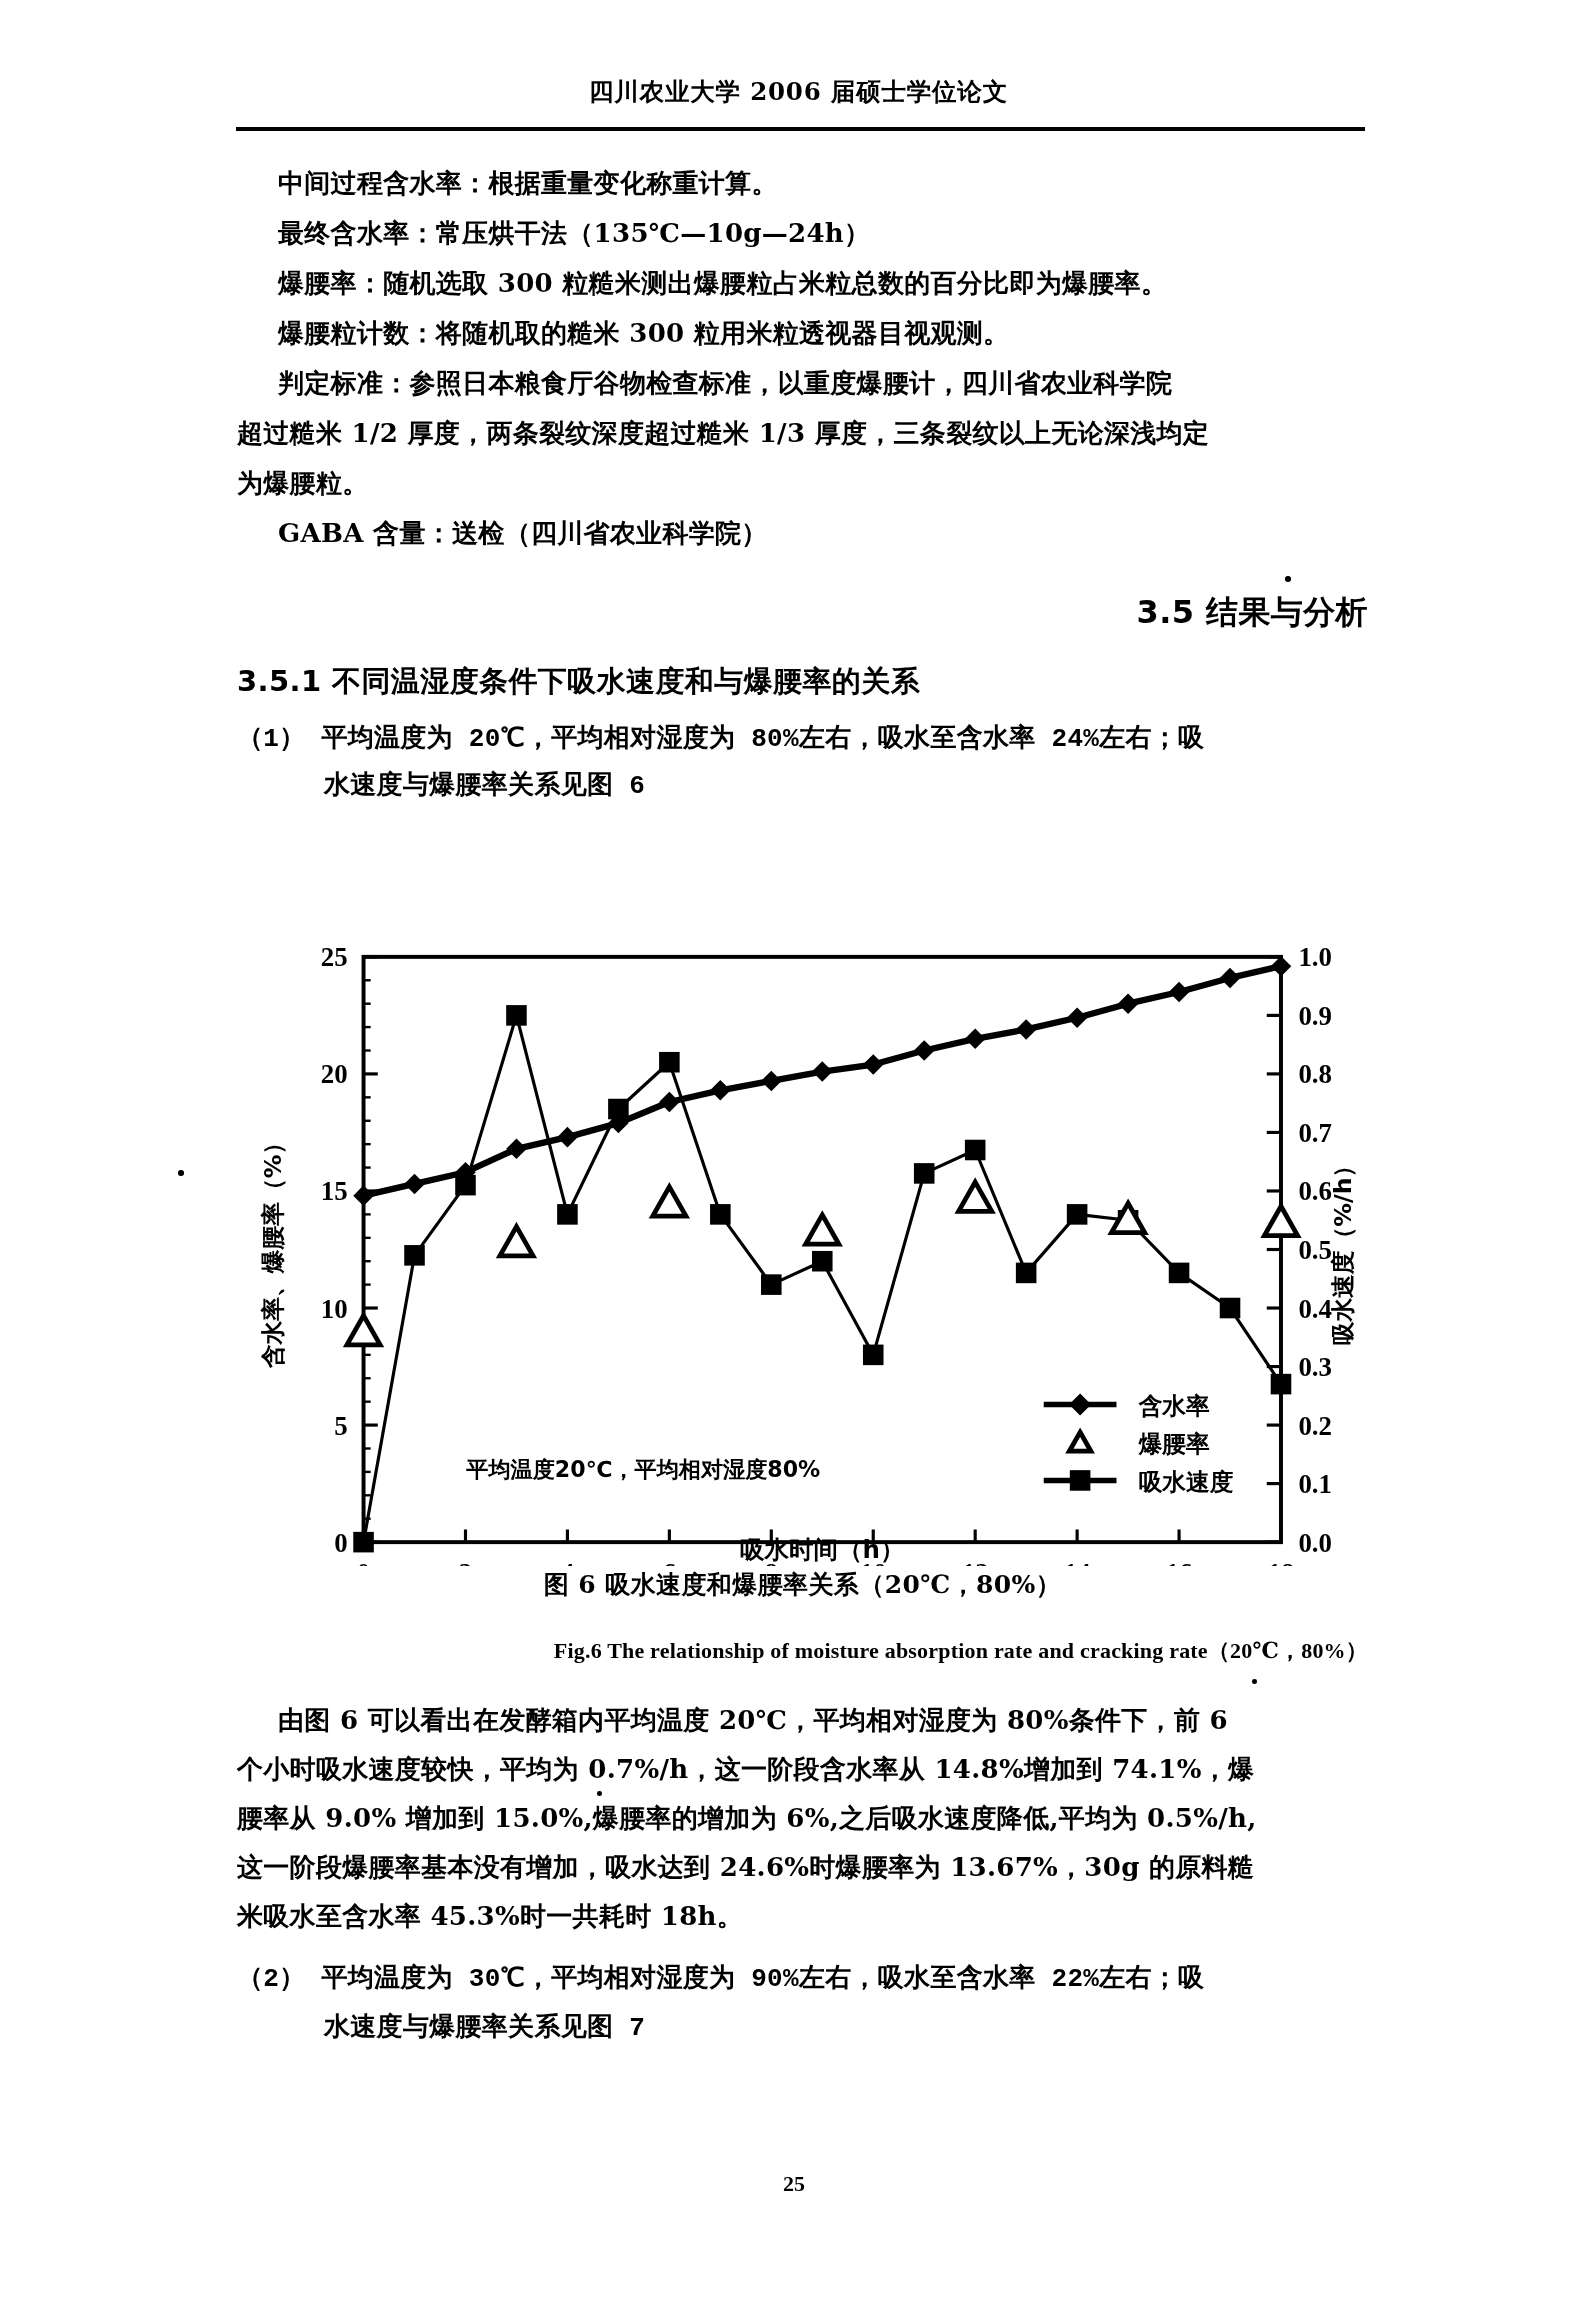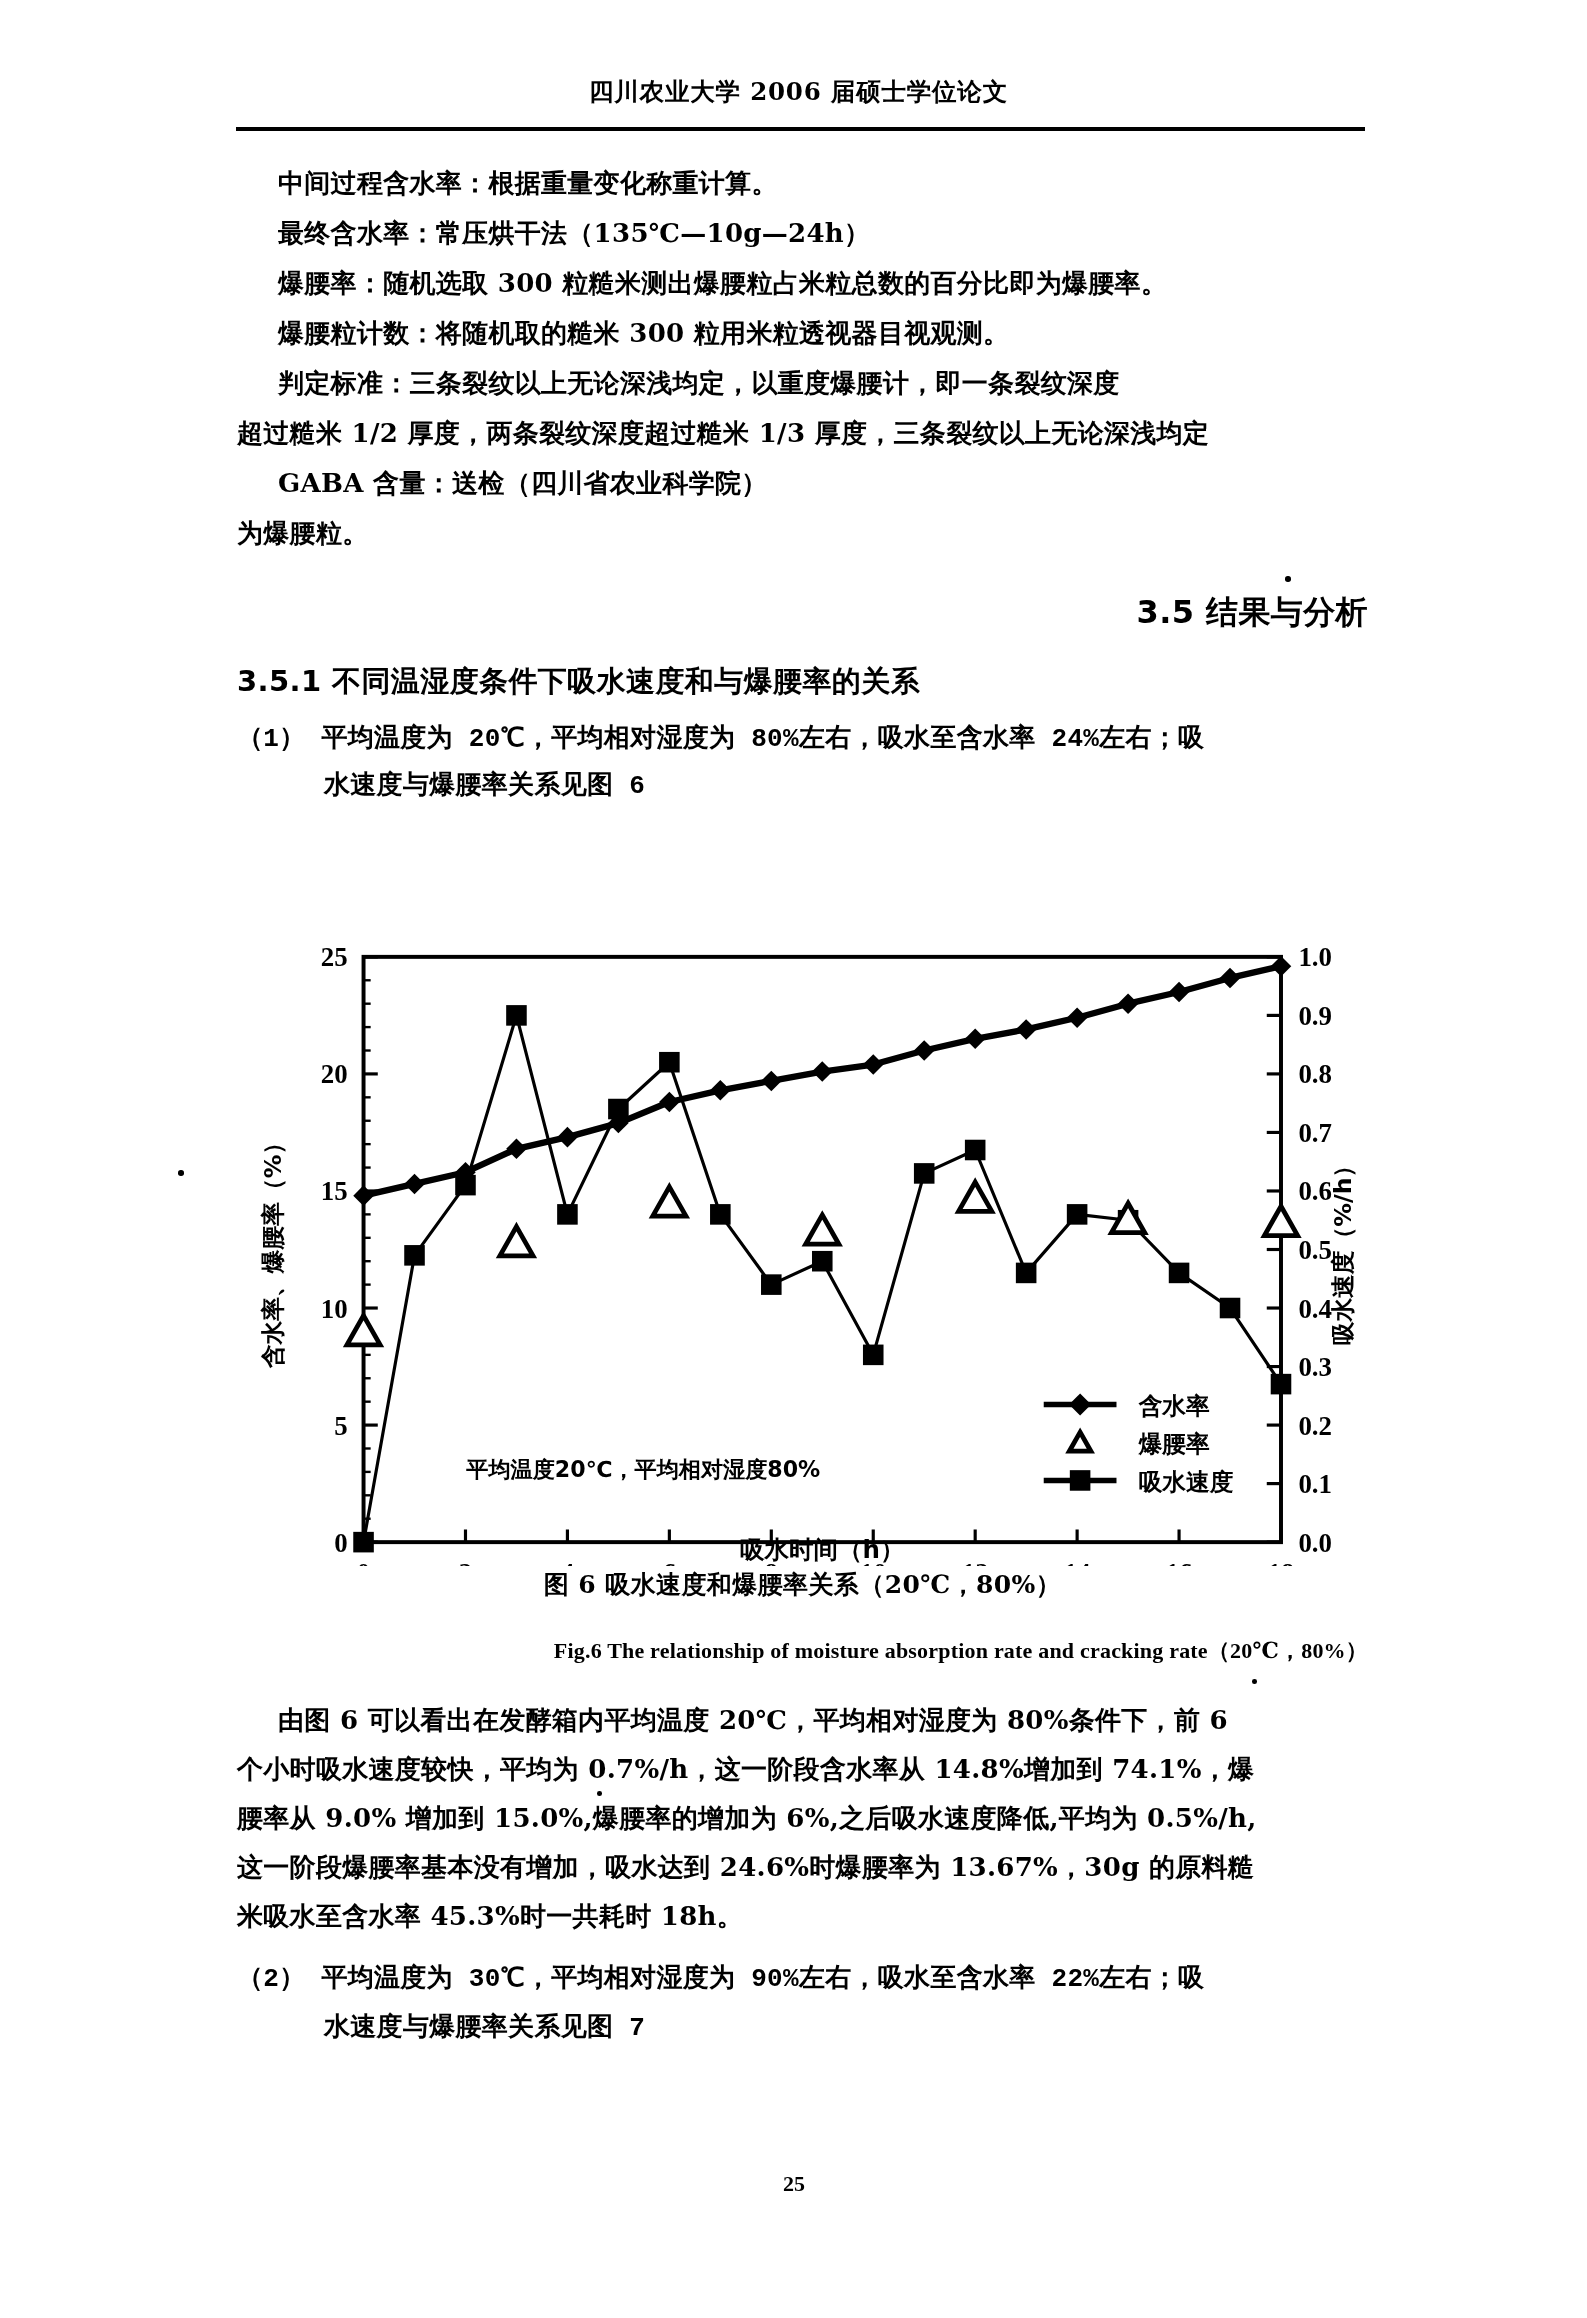--- a/index.html
+++ b/index.html
@@ -151,24 +151,24 @@
 <div class="page">
 
   <div class="header">四川农业大学 2006 届硕士学位论文</div>
   <div class="header-rule"></div>
 
   <div class="content">
     <div class="ln ind1">中间过程含水率：根据重量变化称重计算。</div>
     <div class="ln ind1">最终含水率：常压烘干法（135℃—10g—24h）</div>
     <div class="ln ind1">爆腰率：随机选取 300 粒糙米测出爆腰粒占米粒总数的百分比即为爆腰率。</div>
     <div class="ln ind1">爆腰粒计数：将随机取的糙米 300 粒用米粒透视器目视观测。</div>
-    <div class="ln ind1">判定标准：三条裂纹以上无论深浅均定，以重度爆腰计，即一条裂纹深度</div>
+    <div class="ln ind1">判定标准：参照日本粮食厅谷物检查标准，以重度爆腰计，四川省农业科学院</div>
     <div class="ln ind0">超过糙米 1/2 厚度，两条裂纹深度超过糙米 1/3 厚度，三条裂纹以上无论深浅均定</div>
+    <div class="ln ind0">为爆腰粒。</div>
     <div class="ln ind1">GABA 含量：送检（四川省农业科学院）</div>
-    <div class="ln ind0">为爆腰粒。</div>
 
     <h2 class="sec">3.5 结果与分析</h2>
     <h3 class="subsec">3.5.1 不同温湿度条件下吸水速度和与爆腰率的关系</h3>
 
     <div class="para-item">
       <div class="ln ind0">（1） 平均温度为 20℃，平均相对湿度为 80%左右，吸水至含水率 24%左右；吸</div>
       <div class="ln cont">水速度与爆腰率关系见图 6</div>
     </div>
   </div>
 

